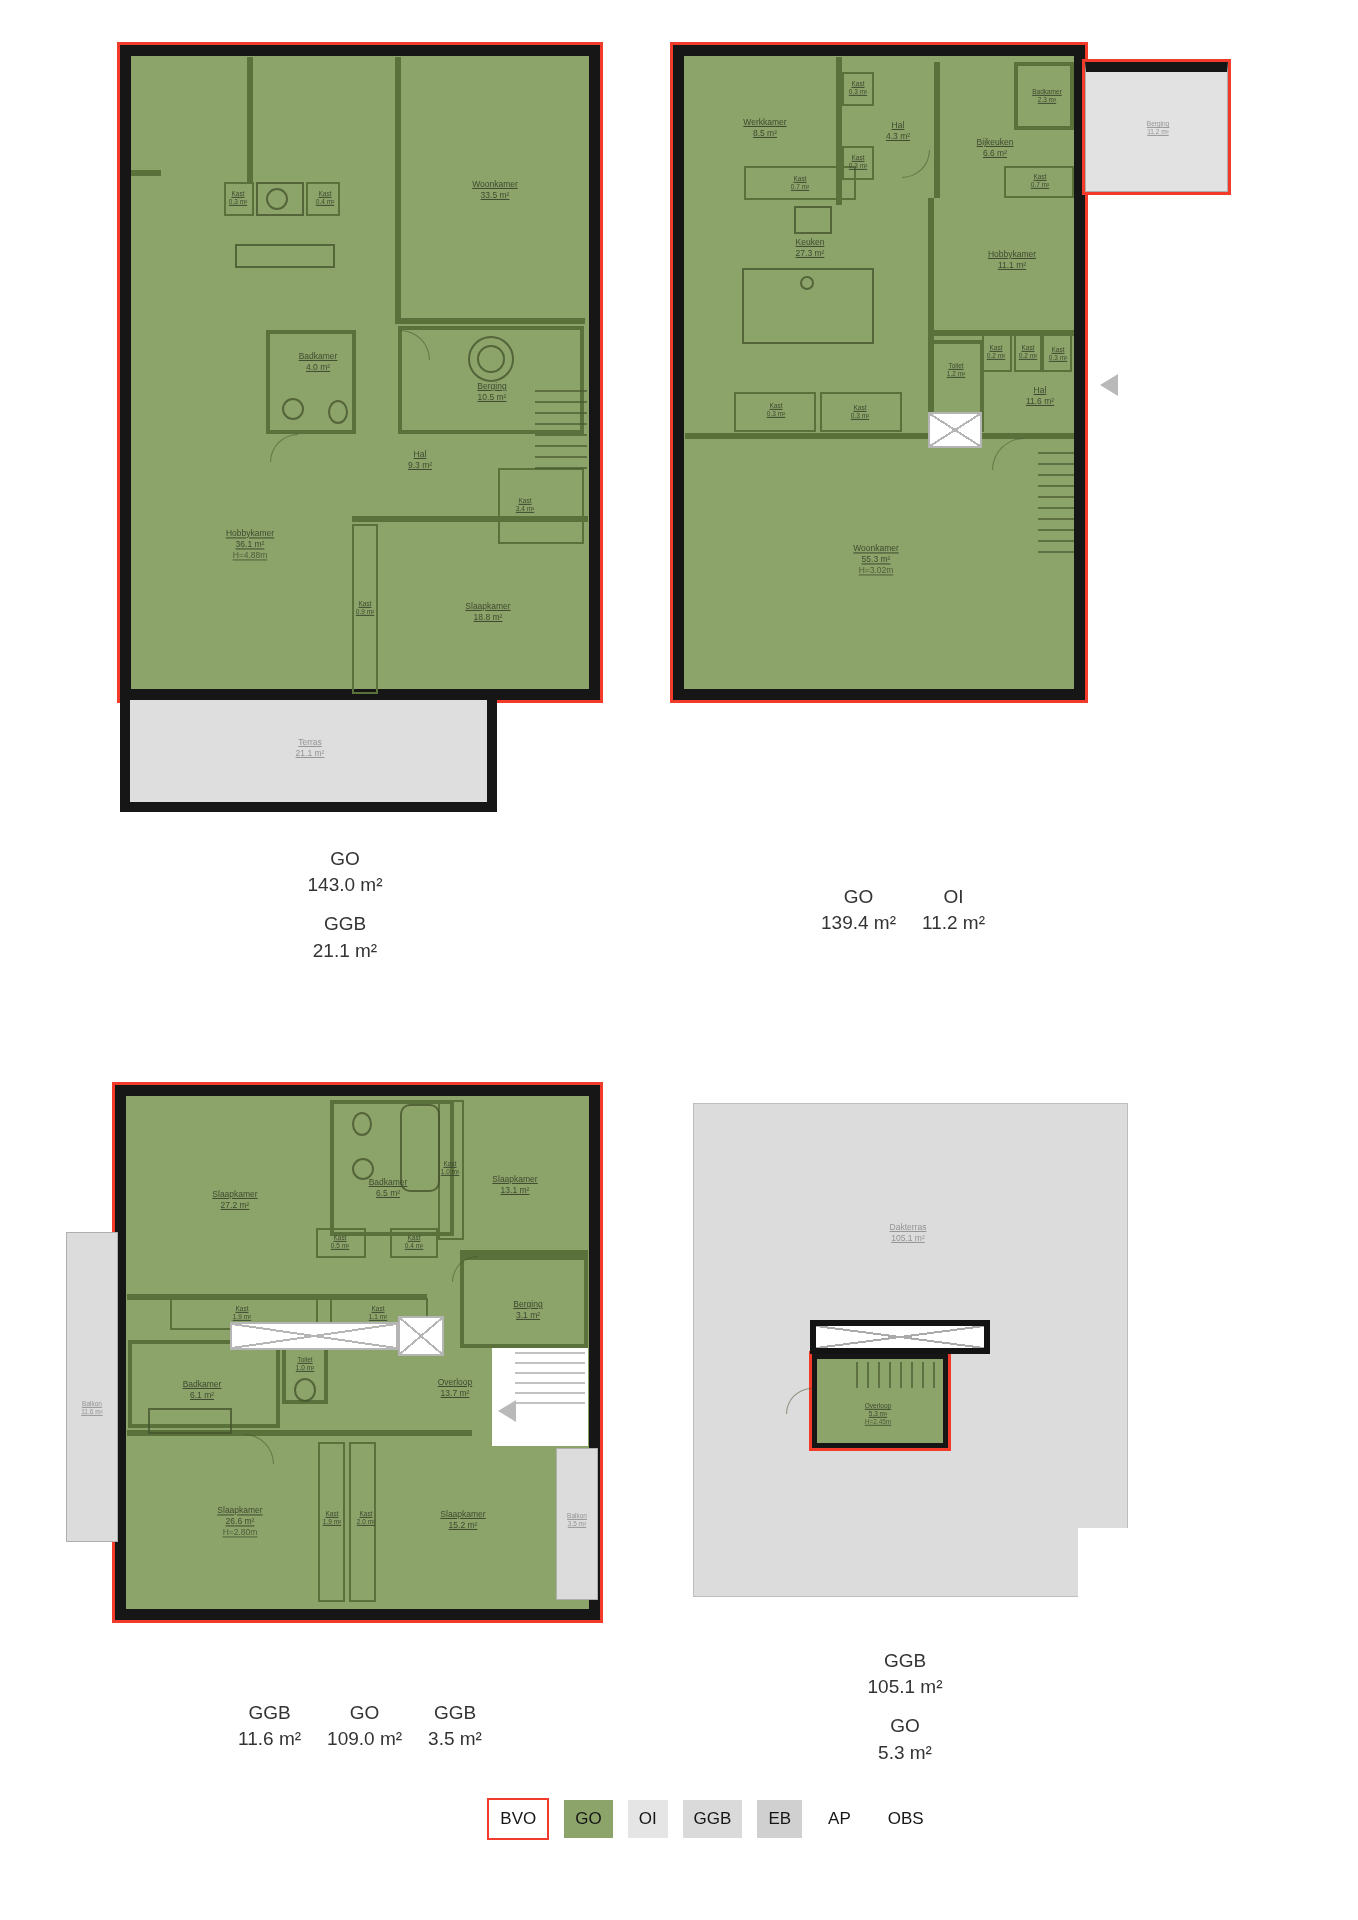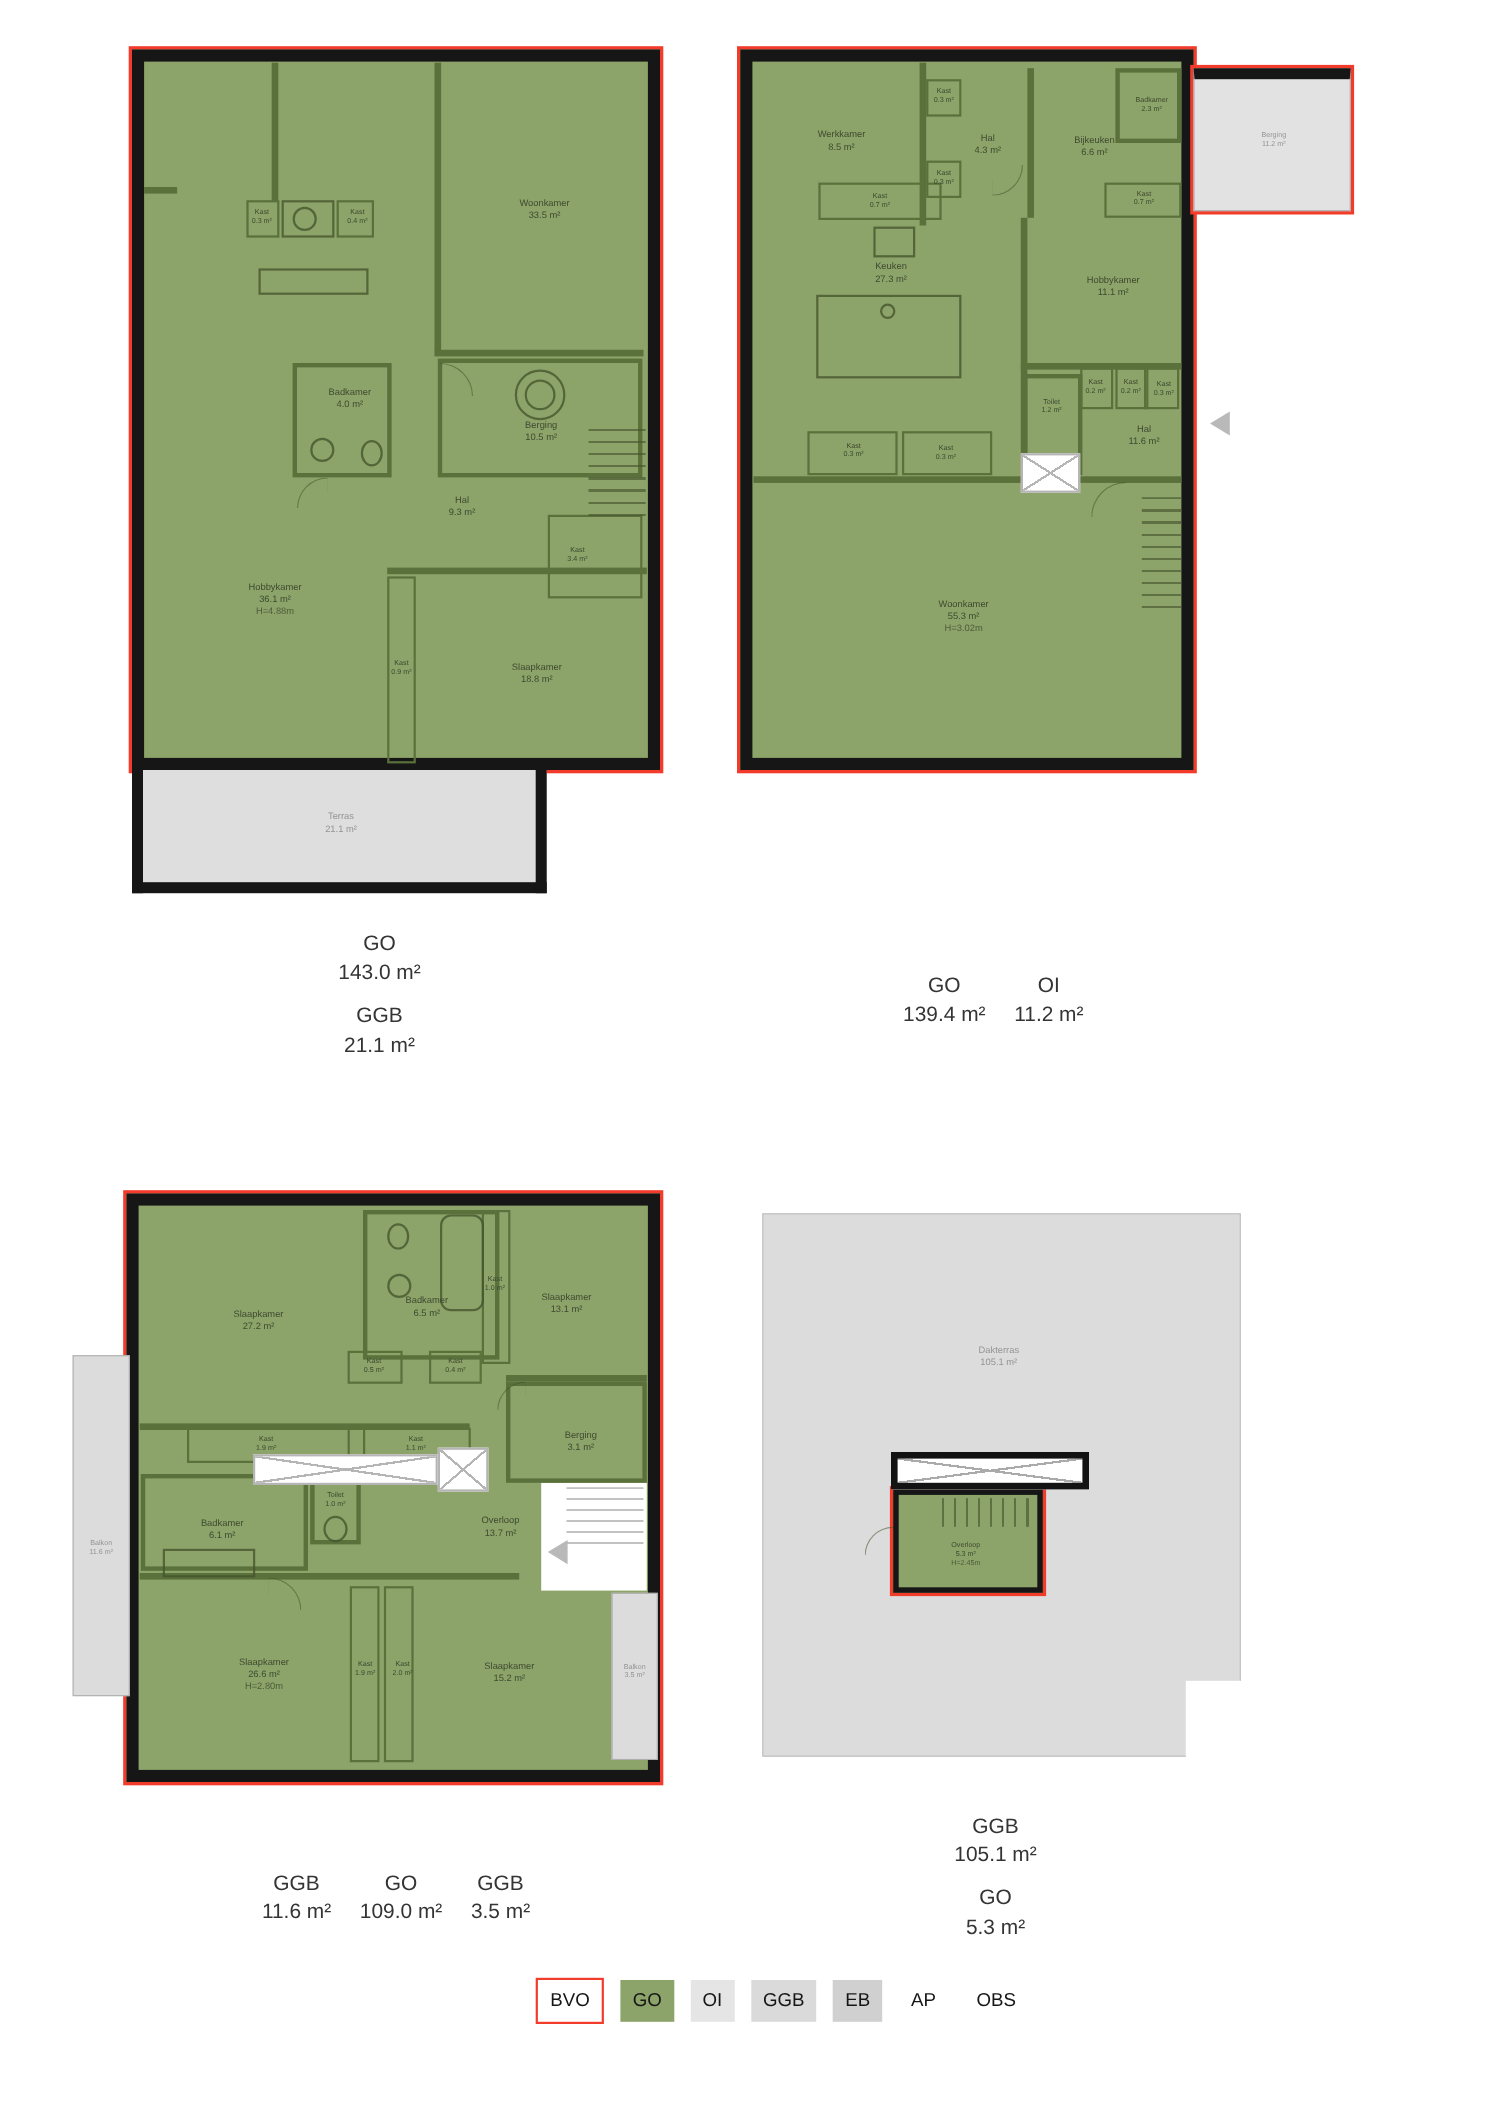--- a/index.html
+++ b/index.html
@@ -10,21 +10,21 @@
   .go-small{background:#8CA369;border:5px solid #161616;box-shadow:0 0 0 3px #F23B2B;}
   .gray-walls{background:#DEDEDE;border:10px solid #161616;border-top:none;}
   .oi{background:#E2E2E2;border:1px solid #ADADAD;border-top:10px solid #161616;box-shadow:0 0 0 3px #F23B2B;}
   .gray-plain{background:#DCDCDC;border:1px solid #BDBDBD;}
   .gray-thin{background:#DCDCDC;border:1px solid #AFAFAF;}
   .white{background:#ffffff;}
   .room-rect{position:absolute;box-sizing:border-box;pointer-events:none;}
   .room{border:4px solid #5A713C;}
   .closet{border:2px solid #5A713C;}
   .room-label{position:absolute;transform:translate(-50%,-50%);text-align:center;
-              font-size:8.5px;line-height:1.3;color:#3E4A30;white-space:nowrap;z-index:5;}
+              font-size:8.5px;line-height:1.3;color:#3E4A30;white-space:nowrap;z-index:5;text-decoration:underline;}
   .room-label.small{font-size:6.5px;line-height:1.25;}
   .room-label.gray-text{color:#949494;}
   .room-label .note{opacity:.8;}
   .mark{position:absolute;box-sizing:border-box;z-index:4;}
   .wall{background:#5A713C;}
   .fixture{border:2px solid rgba(70,85,45,.8);}
   .fixture-round{border:2px solid rgba(70,85,45,.8);border-radius:10px;}
   .circle-fixture{border:2px solid rgba(70,85,45,.8);border-radius:50%;}
   .washer::after{content:'';position:absolute;inset:7px;border:2px solid rgba(70,85,45,.8);border-radius:50%;}
   .stairs-v{background:repeating-linear-gradient(180deg,rgba(70,85,45,.65) 0 2px,transparent 2px 11px);}
@@ -152,21 +152,21 @@
     </div>
     <div class="room-rect closet" style="left: 842px; top: 146px; width: 32px; height: 34px;"></div>
     <div class="room-label small" style="left: 858px; top: 162px;">
       <div>Kast</div>
       <div>0.3 m²</div>
     </div>
     <div class="room-label" style="left: 898px; top: 131px;">
       <div>Hal</div>
       <div>4.3 m²</div>
     </div>
-    <div class="room-label" style="left: 995px; top: 133px;">
+    <div class="room-label" style="left: 995px; top: 148px;">
       <div>Bijkeuken</div>
       <div>6.6 m²</div>
     </div>
     <div class="room-rect room" style="left: 1014px; top: 62px; width: 60px; height: 68px;"></div>
     <div class="room-label small" style="left: 1047px; top: 96px;">
       <div>Badkamer</div>
       <div>2.3 m²</div>
     </div>
     <div class="room-rect closet" style="left: 744px; top: 166px; width: 112px; height: 34px;"></div>
     <div class="room-label small" style="left: 800px; top: 183px;">

